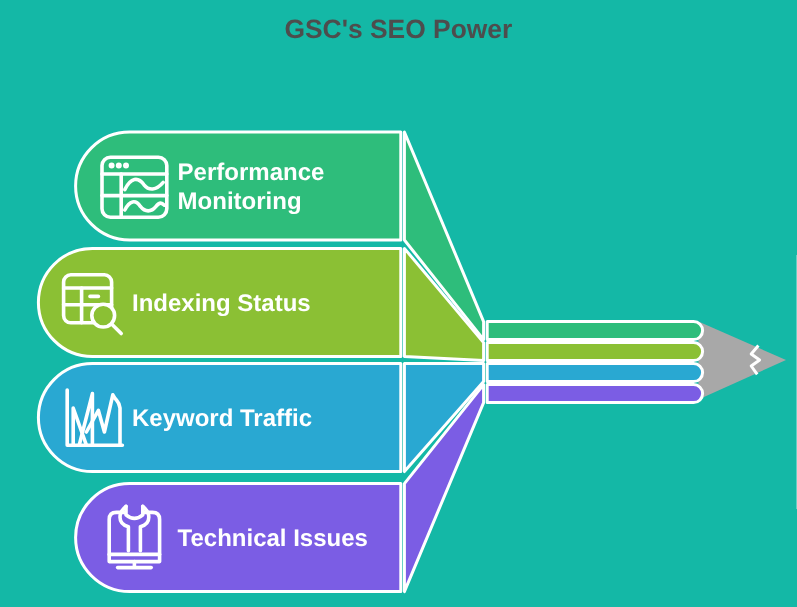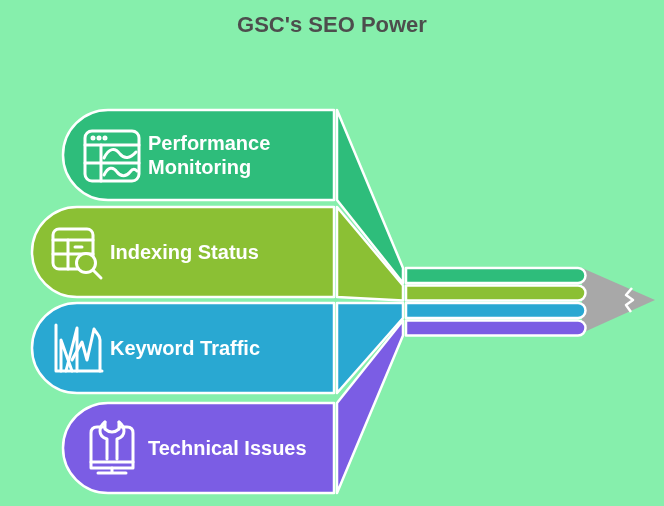--- a/index.html
+++ b/index.html
@@ -1,16 +1,16 @@
 <!DOCTYPE html>
 <html><head>
 <meta charset="utf-8">
 <style>
   html,body{margin:0;padding:0;background:#fff;}
-  .stage{position:relative;width:664px;height:506px;background:#86efac;overflow:hidden;
+  .stage{position:relative;width:664px;height:506px;background:#14b8a6;overflow:hidden;
          font-family:"Liberation Sans",sans-serif;}
   svg{position:absolute;left:0;top:0;}
   .title-text{font-family:"Liberation Sans",sans-serif;font-size:22px;font-weight:bold;}
   .bar-label{font-family:"Liberation Sans",sans-serif;font-size:20px;font-weight:bold;fill:#ffffff;}
   .icon{fill:none;stroke:#ffffff;stroke-width:3;stroke-linecap:round;stroke-linejoin:round;}
   .shape{stroke:#ffffff;stroke-width:2.5;stroke-linejoin:round;}
 </style>
 </head>
 <body>
 

